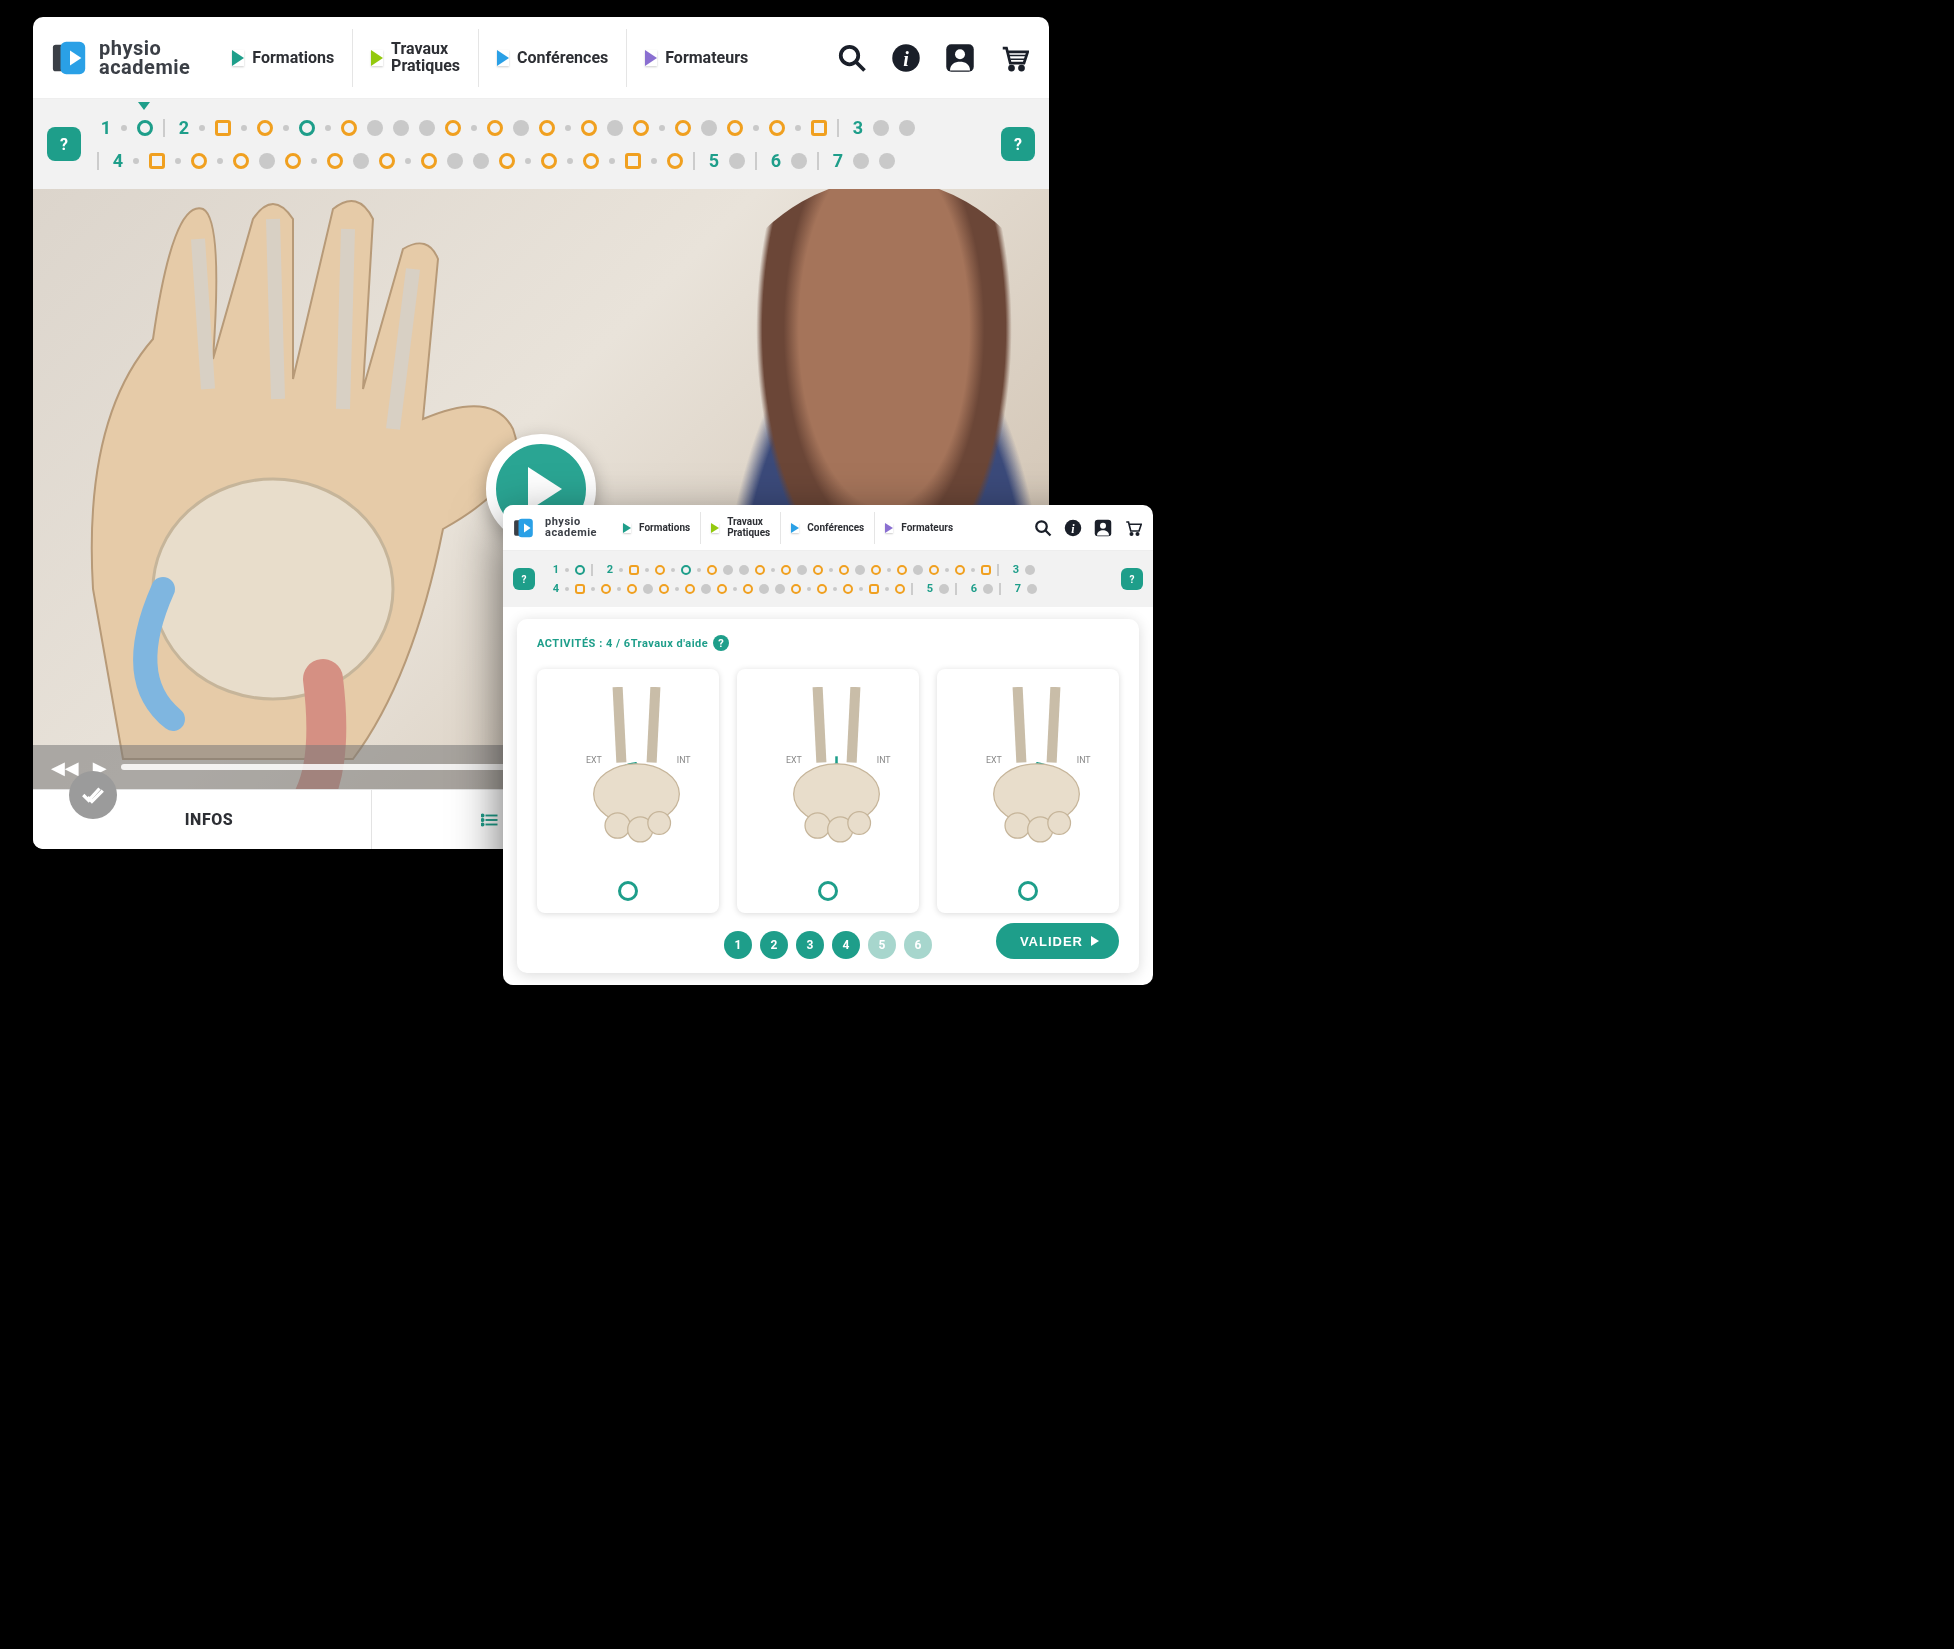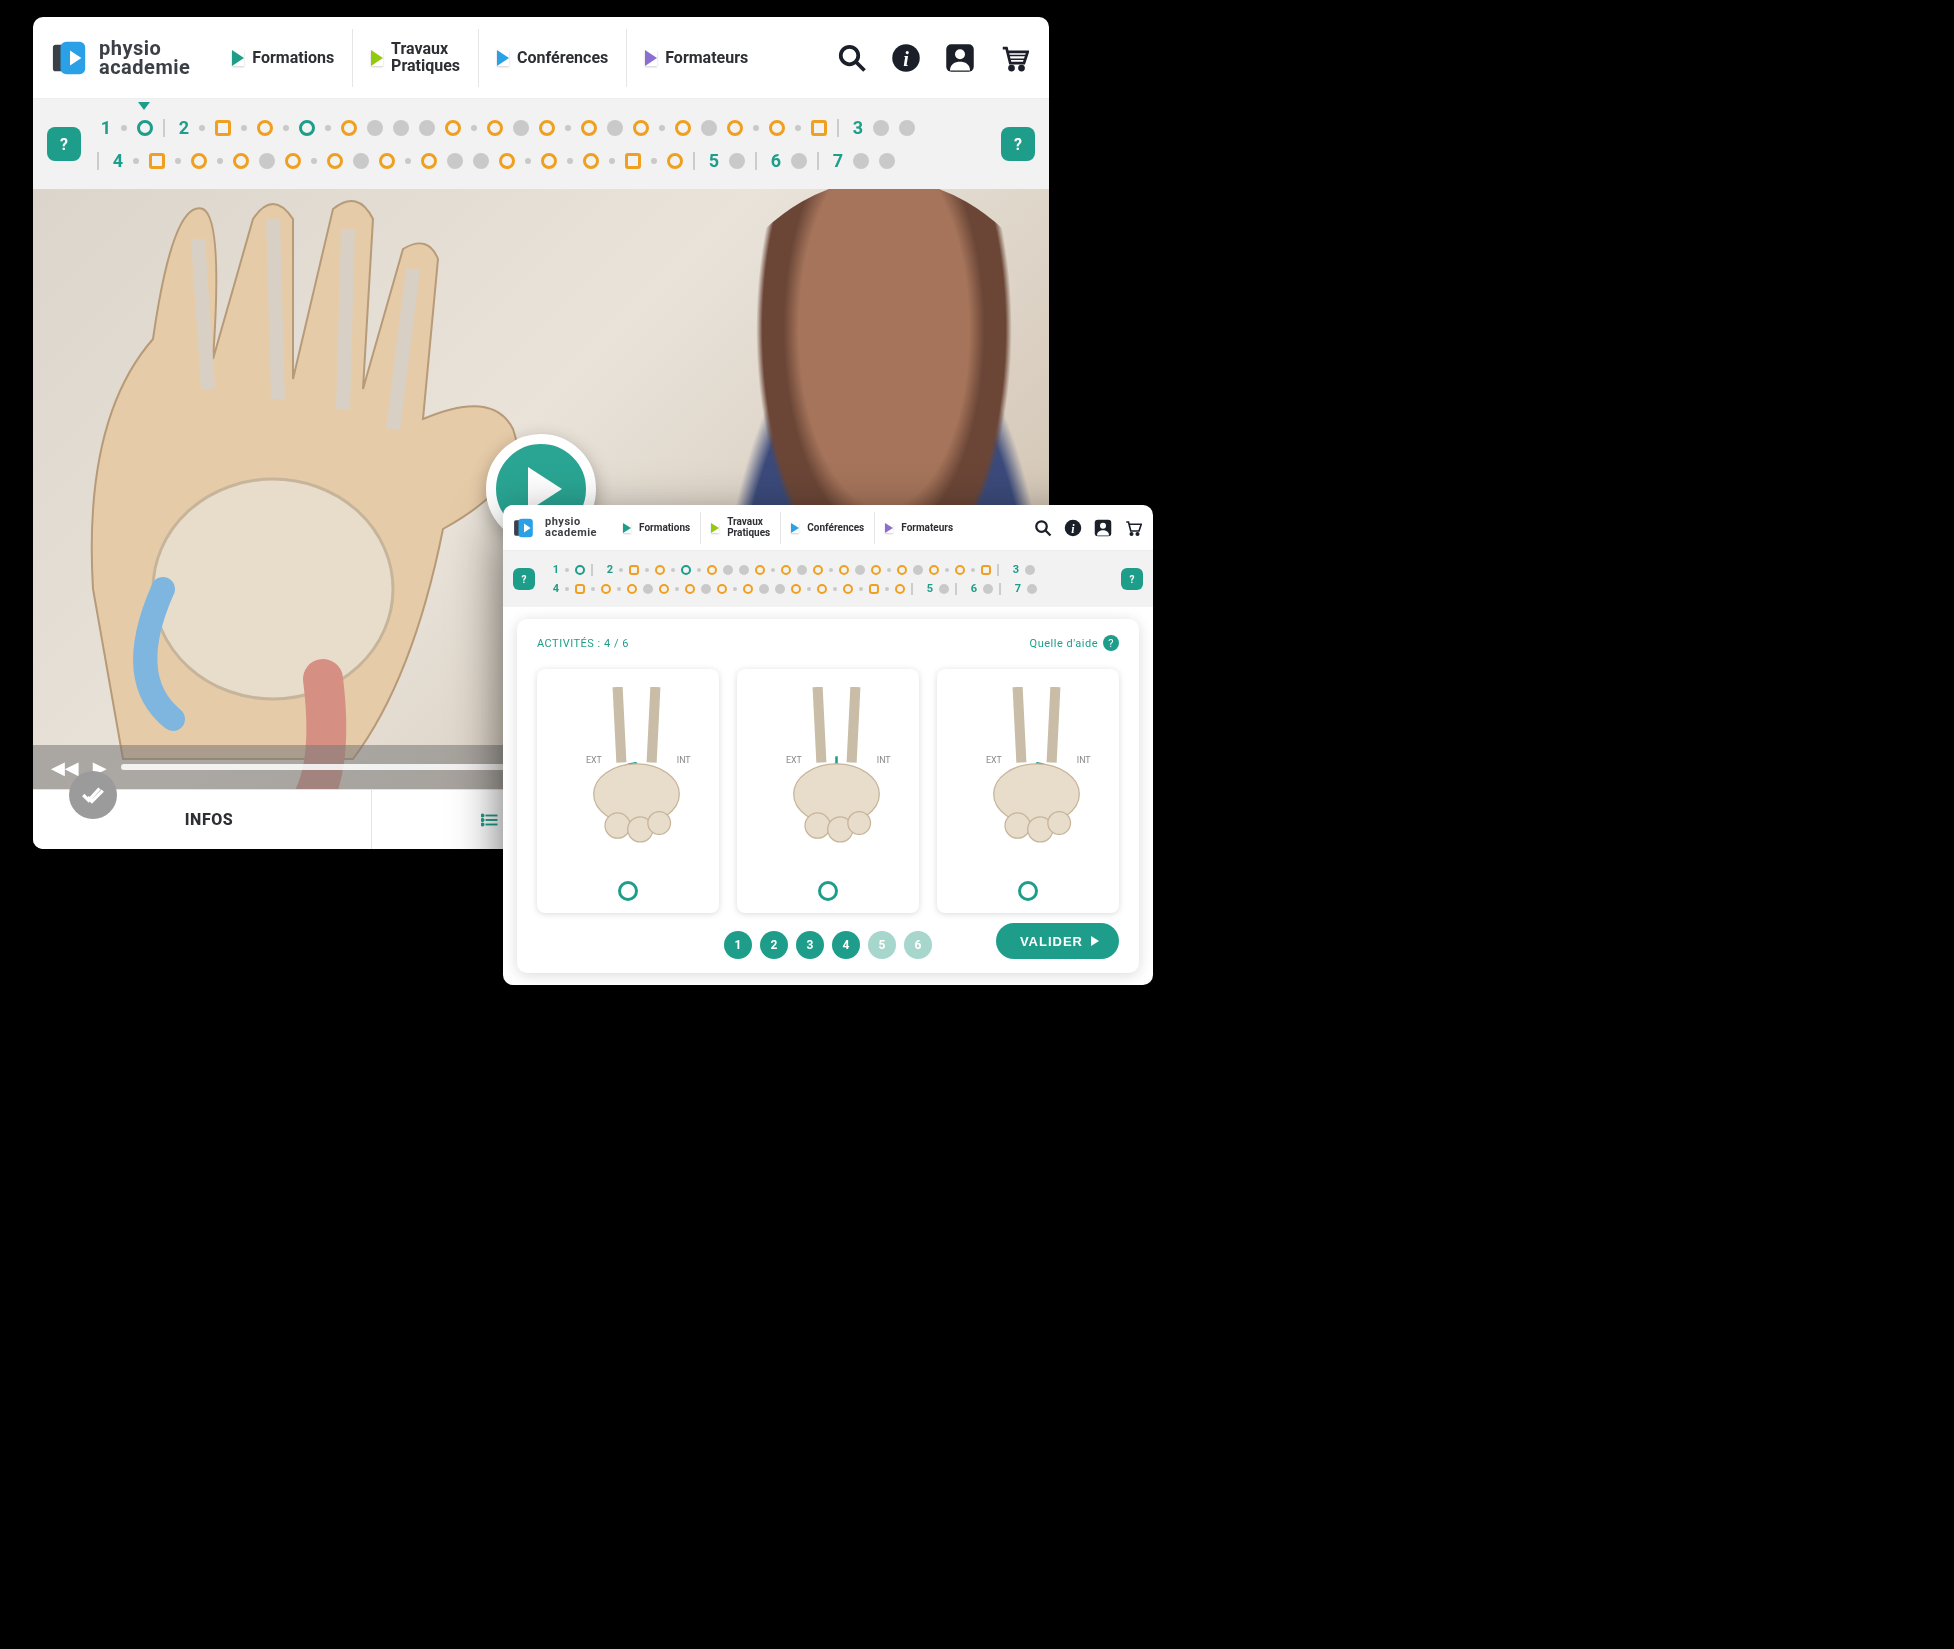--- a/index.html
+++ b/index.html
@@ -74,21 +74,21 @@
   .panel-b .prog-badge { width: 22px; height: 22px; border-radius: 6px; font-size: 10px; }
   .panel-b .sec-num { font-size: 11px; }
   .panel-b .node { width: 10px; height: 10px; }
   .panel-b .node.ring, .panel-b .node.sq { border-width: 2px; }
   .panel-b .void { width: 4px; height: 4px; }
   .panel-b .vbar { height: 12px; }
   .panel-b .prog-lines { gap: 6px; }
   .panel-b .prog-row { gap: 6px; }
 
   .card { margin: 12px 14px; background: #fff; border-radius: 10px; box-shadow: 0 2px 14px rgba(0,0,0,.15); padding: 16px 20px 14px; flex: 1; display: flex; flex-direction: column; }
-  .card-top { display: flex; justify-content: space-between; align-items: center; font-size: 11px; color: #1e9e8a; font-weight: 400; letter-spacing: .5px; }
+  .card-top { display: flex; justify-content: flex-start; align-items: center; font-size: 11px; color: #1e9e8a; font-weight: 700; letter-spacing: .5px; }
   .card-top .help { display: flex; align-items: center; gap: 5px; cursor: pointer; }
   .help-q { width: 16px; height: 16px; border-radius: 50%; background: #1e9e8a; color: #fff; display: flex; align-items: center; justify-content: center; font-size: 11px; }
   .question { margin-top: 10px; color: #1e9e8a; font-weight: 800; font-size: 17px; line-height: 1.35; }
 
   .opts { display: flex; gap: 18px; margin-top: 18px; flex: 1; }
   .opt { flex: 1; background: #fff; border-radius: 8px; box-shadow: 0 1px 6px rgba(0,0,0,.15); display: flex; flex-direction: column; align-items: center; padding: 8px 6px 12px; cursor: pointer; }
   .opt-img { flex: 1; width: 100%; display: flex; align-items: center; justify-content: flex-end; }
   .opt-img svg { width: 90%; height: 90%; }
   .opt-ring { width: 20px; height: 20px; border: 3px solid #1e9e8a; border-radius: 50%; margin-top: 8px; }
 
@@ -469,21 +469,21 @@
     </div>
     <div class="prog-badge">
         <span>?</span>
       </div>
   </div>
 
   <div class="card">
     <div class="card-top">
       <span>ACTIVITÉS : 4 / 6</span>
       <span class="help">
-          <span>Quelle d'aide</span>
+          <span>Travaux d'aide</span>
           <span class="help-q">?</span>
         </span>
     </div>
 
     <div class="opts">
       <div class="opt">
         <div class="opt-img">
             <svg viewBox="0 0 120 140">
               <g stroke="#c9bda8" stroke-width="8" fill="#efe8dc">
                 <line x1="45" y1="0" x2="48" y2="60"></line>

